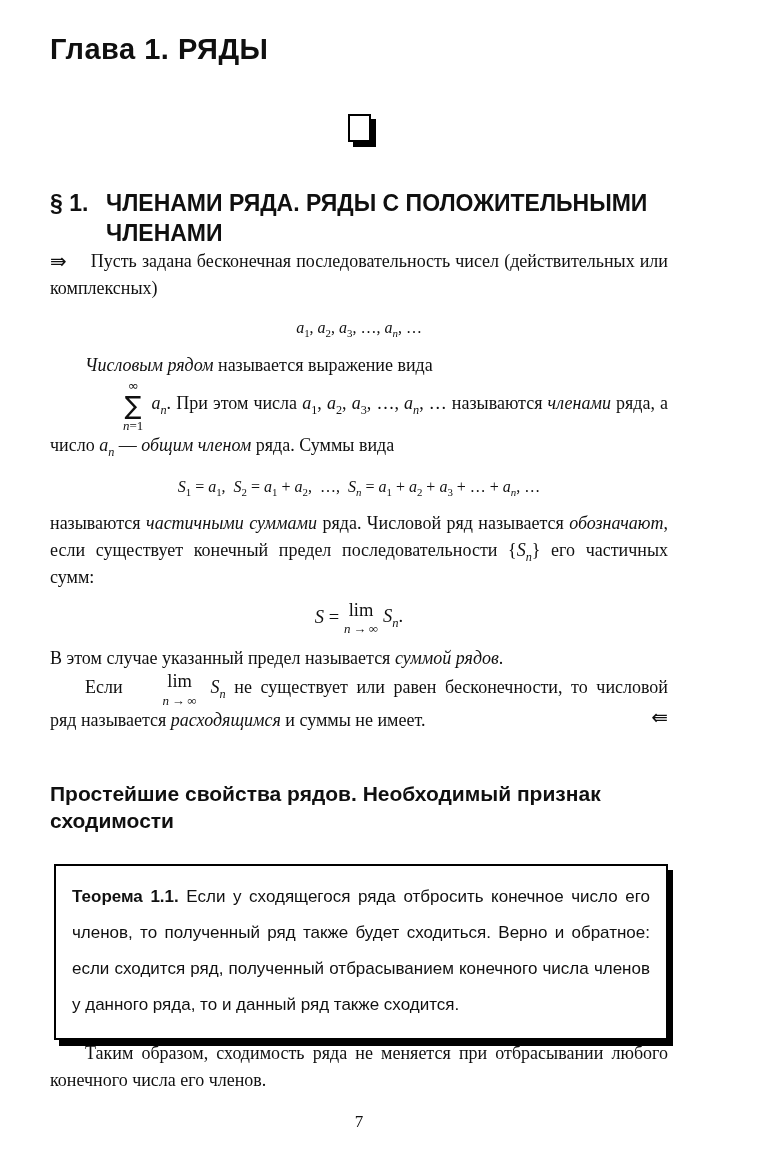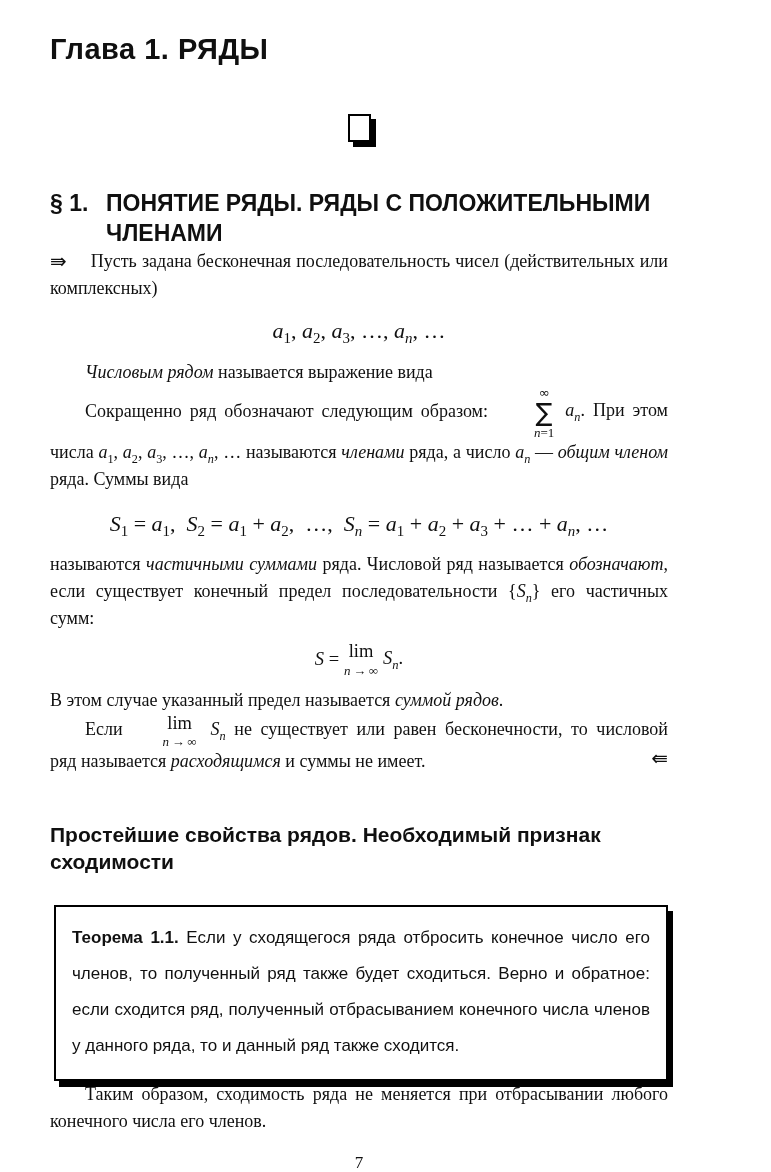--- a/index.html
+++ b/index.html
@@ -58,21 +58,21 @@
     vertical-align:-1px;
   }
   .p-rel{position:relative;}
   .end-marker{
     position:absolute;right:0;bottom:3px;
     font-family:"DejaVu Sans",sans-serif;
     font-size:20px;
   }
   
   .formula{
-    text-align:center;font-size:22px;line-height:1.2;
+    text-align:center;font-size:16px;line-height:1.2;
     margin:16px 0 12px 0;
   }
   .formula-row{
     display:flex;justify-content:center;align-items:center;
     font-size:18.5px;margin:10px 0 10px 0;
   }
   
   .bigop{
     display:inline-flex;flex-direction:column;align-items:center;
     vertical-align:middle;line-height:1;margin:0 3px;
@@ -108,32 +108,32 @@
 <body>
 
 <div class="page">
 
   <h1 class="chapter">Глава 1. РЯДЫ</h1>
 
   <div class="page-icon"></div>
 
   <div class="section-head">
     <span class="section-num">§ 1.</span>
-    <span class="section-title">ПОНЯТИЕ РЯДЫ. РЯДЫ С ПОЛОЖИТЕЛЬНЫМИ ЧЛЕНАМИ</span>
+    <span class="section-title">ЧЛЕНАМИ РЯДА. РЯДЫ С ПОЛОЖИТЕЛЬНЫМИ ЧЛЕНАМИ</span>
   </div>
 
 
   <p class="bodytext mt22"><span class="def-marker">⇛</span><span>Пусть задана бесконечная последовательность чисел (действительных или комплексных)</span></p>
 
   <div class="formula"><span class="mvar">a</span><sub>1</sub>, <span class="mvar">a</span><sub>2</sub>, <span class="mvar">a</span><sub>3</sub>, …, <span class="mvar">a</span><sub class="mvar">n</sub>, …</div>
 
   <p class="bodytext indent mt14"><span class="mvar">Числовым рядом</span> называется выражение вида</p>
 
 
-  <p class="bodytext indent mt14"><span>Сокращенно ряд обозначают следующим образом: </span><span class="bigop">
+  <p class="bodytext indent mt14"><span class="bigop">
         <span class="op-upper">∞</span>
         <span class="op-sym">∑</span>
         <span class="op-lower"><span class="mvar">n</span>=1</span>
       </span><span> <span class="mvar">a</span><sub class="mvar">n</sub>. При этом числа <span class="mvar">a</span><sub>1</sub>, <span class="mvar">a</span><sub>2</sub>, <span class="mvar">a</span><sub>3</sub>, …, <span class="mvar">a</span><sub class="mvar">n</sub>, … называются <span class="mvar">членами</span> ряда, а число <span class="mvar">a</span><sub class="mvar">n</sub> — <span class="mvar">общим членом</span> ряда. Суммы вида</span></p>
 
   <div class="formula" style="margin-top:18px;"><span class="mvar">S</span><sub>1</sub> = <span class="mvar">a</span><sub>1</sub>, <span class="mvar">S</span><sub>2</sub> = <span class="mvar">a</span><sub>1</sub> + <span class="mvar">a</span><sub>2</sub>, …, <span class="mvar">S</span><sub class="mvar">n</sub> = <span class="mvar">a</span><sub>1</sub> + <span class="mvar">a</span><sub>2</sub> + <span class="mvar">a</span><sub>3</sub> + … + <span class="mvar">a</span><sub class="mvar">n</sub>, …</div>
 
   <p class="bodytext mt12">называются <span class="mvar">частичными суммами</span> ряда. Числовой ряд называется <span class="mvar">обозначают</span>, если существует конечный предел последовательности {<span class="mvar">S</span><sub class="mvar">n</sub>} его частичных сумм:</p>
 
   <div class="formula-row">

